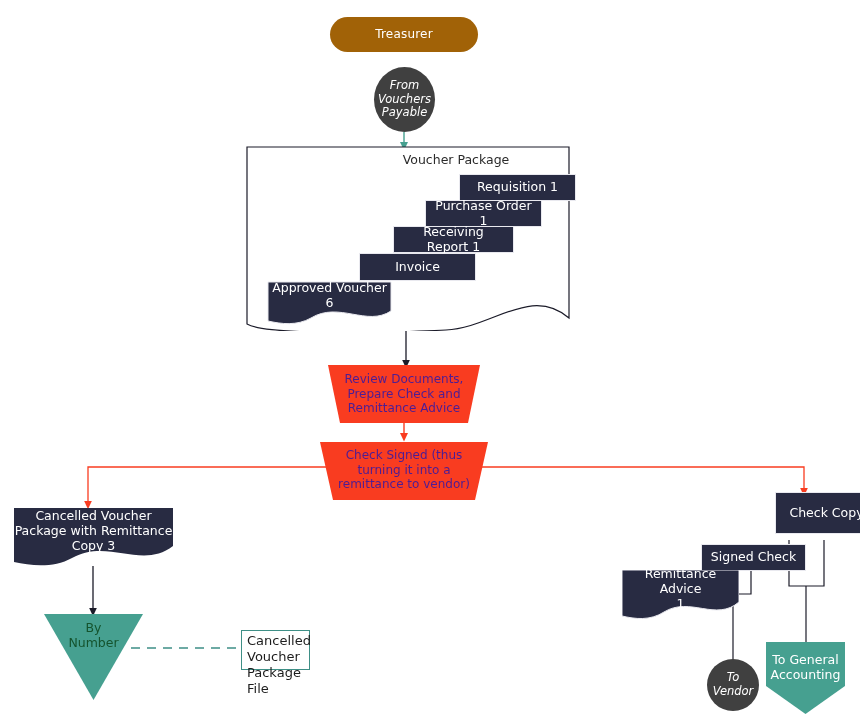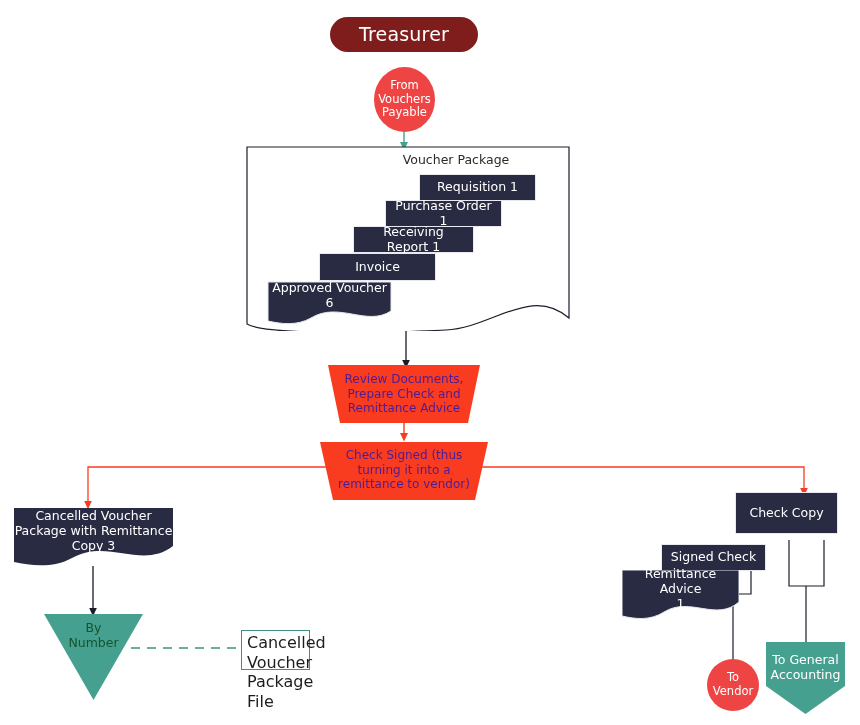--- a/index.html
+++ b/index.html
@@ -32,31 +32,32 @@
     align-items: center;
     justify-content: center;
     text-align: center;
     color: #ffffff;
     line-height: 1.18;
     white-space: pre-line;
   }
 
   
   .banner {
-    background: #7f1d1d;
+    background: #a16207;
     border-radius: 18px;
-    font-size: 19px;
+    font-size: 12px;
     letter-spacing: .2px;
   }
 
   
   .circle {
-    background: #ef4444;
+    background: #404040;
     border-radius: 50%;
     font-size: 11.5px;
+    font-style: italic;
   }
 
   
   .pkg-wrap { position: absolute; }
   .pkg-label {
     position: absolute;
     left: 0;
     top: 6px;
     width: 100%;
     text-align: center;
@@ -64,20 +65,21 @@
     font-size: 12.5px;
     padding-left: 48px;
   }
 
   
   .doc {
     background: #282B42;
     border: 1px solid #e9e9ef;
     font-size: 12.5px;
     padding: 0 7px;
+    margin-left: 40px;
   }
   .doc-wave { position: absolute; }
   .doc-wave .doc-text {
     position: absolute;
     left: 0;
     top: 0;
     width: 100%;
     display: flex;
     align-items: center;
     justify-content: center;
@@ -133,21 +135,21 @@
     white-space: pre-line;
   }
 
   
   .note {
     position: absolute;
     box-sizing: border-box;
     border: 1px solid #3E8F86;
     background: #ffffff;
     color: #1d1d1d;
-    font-size: 16px;
+    font-size: 13px;
     line-height: 1.22;
     padding: 2px 4px 17px 5px;
     text-align: left;
     white-space: pre-line;
   }
 </style>
 </head>
 <body>
 
 <div id="canvas">

